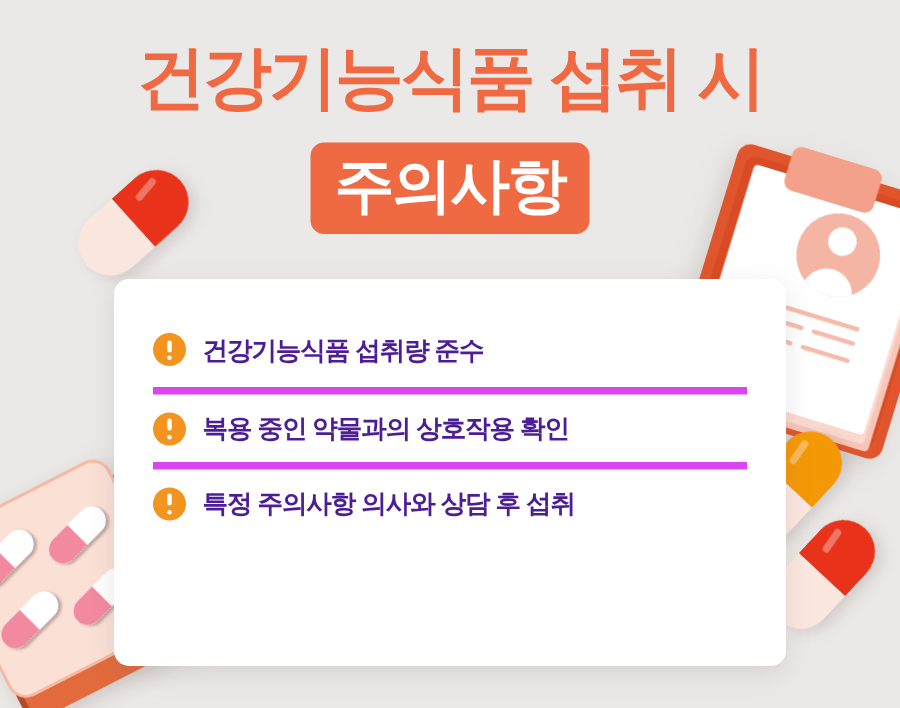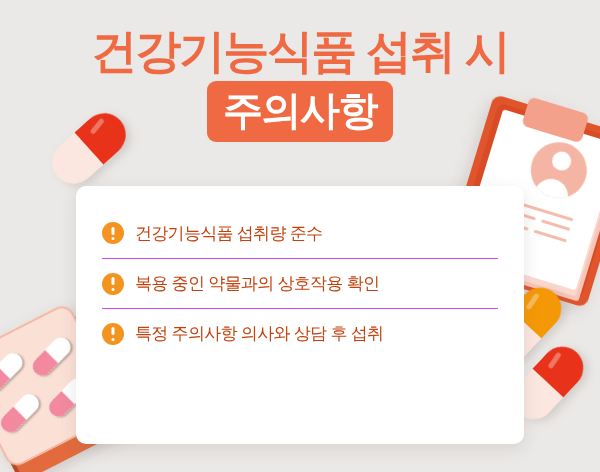--- a/index.html
+++ b/index.html
@@ -33,21 +33,21 @@
   .title-line1 {
     font-size: 46px;
     font-weight: bold;
     letter-spacing: -2px;
     color: #ef6a43;
     line-height: 1.12;
     white-space: nowrap;
   }
 
   .title-badge-wrap {
-    margin-top: 3px;
+    margin-top: 17px;
     display: flex;
     justify-content: center;
   }
 
   .title-badge {
     display: inline-block;
     background: #ef6a43;
     color: #ffffff;
     font-size: 40px;
     font-weight: bold;
@@ -73,21 +73,21 @@
   }
 
   .list { list-style: none; padding: 0 26px; }
 
   .list-item {
     display: flex;
     align-items: center;
     height: 50px;
     gap: 11px;
   }
-  .list-item + .list-item { border-top: 1px solid #d946ef; }
+  .list-item + .list-item { border-top: 5px solid #d946ef; }
 
   .warn-icon {
     flex: 0 0 auto;
     width: 22px;
     height: 22px;
     border-radius: 50%;
     background: #f2941f;
     position: relative;
   }
   .warn-icon::before {
@@ -108,23 +108,23 @@
     bottom: 4px;
     transform: translateX(-50%);
     width: 3px;
     height: 3px;
     background: #ffffff;
     border-radius: 50%;
   }
 
   .item-text {
     font-size: 17px;
-    font-weight: normal;
+    font-weight: bold;
     letter-spacing: -0.7px;
-    color: #c2410c;
+    color: #4c1d95;
     white-space: nowrap;
   }
 
   
   .deco { position: absolute; }
 
   
   .capsule-tl {
     left: 47px; top: 127px;
     width: 84px; height: 43px;

